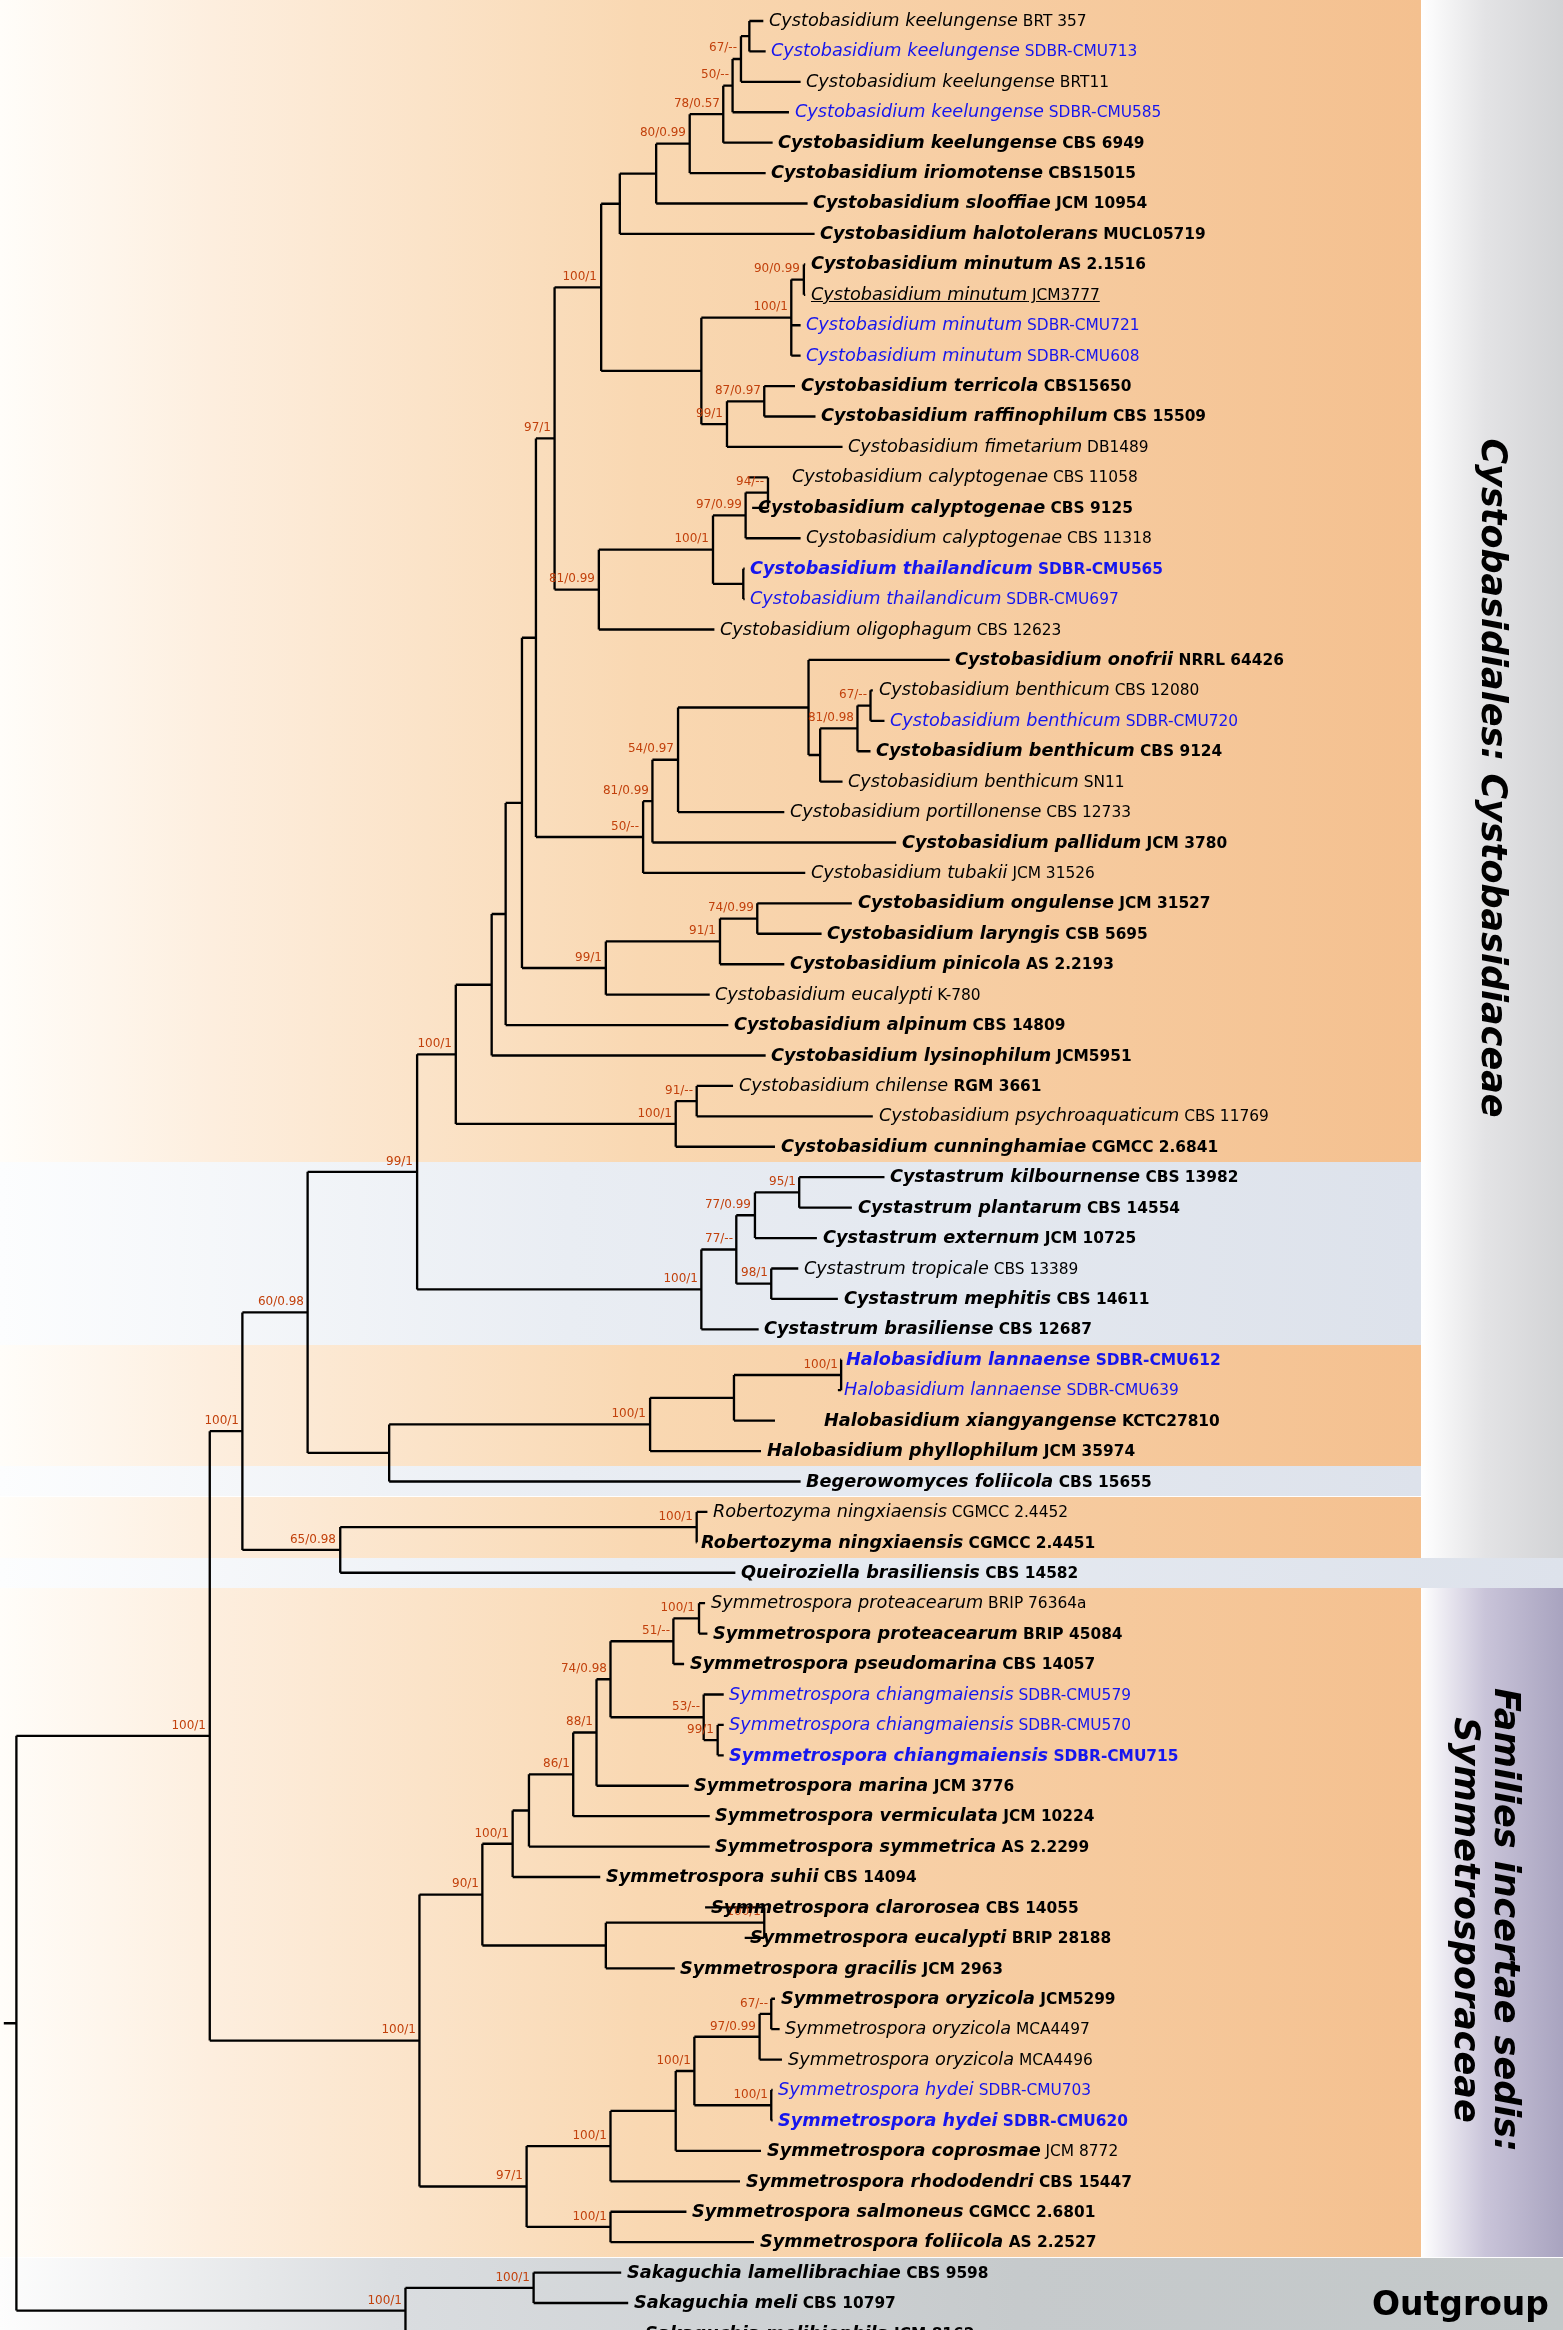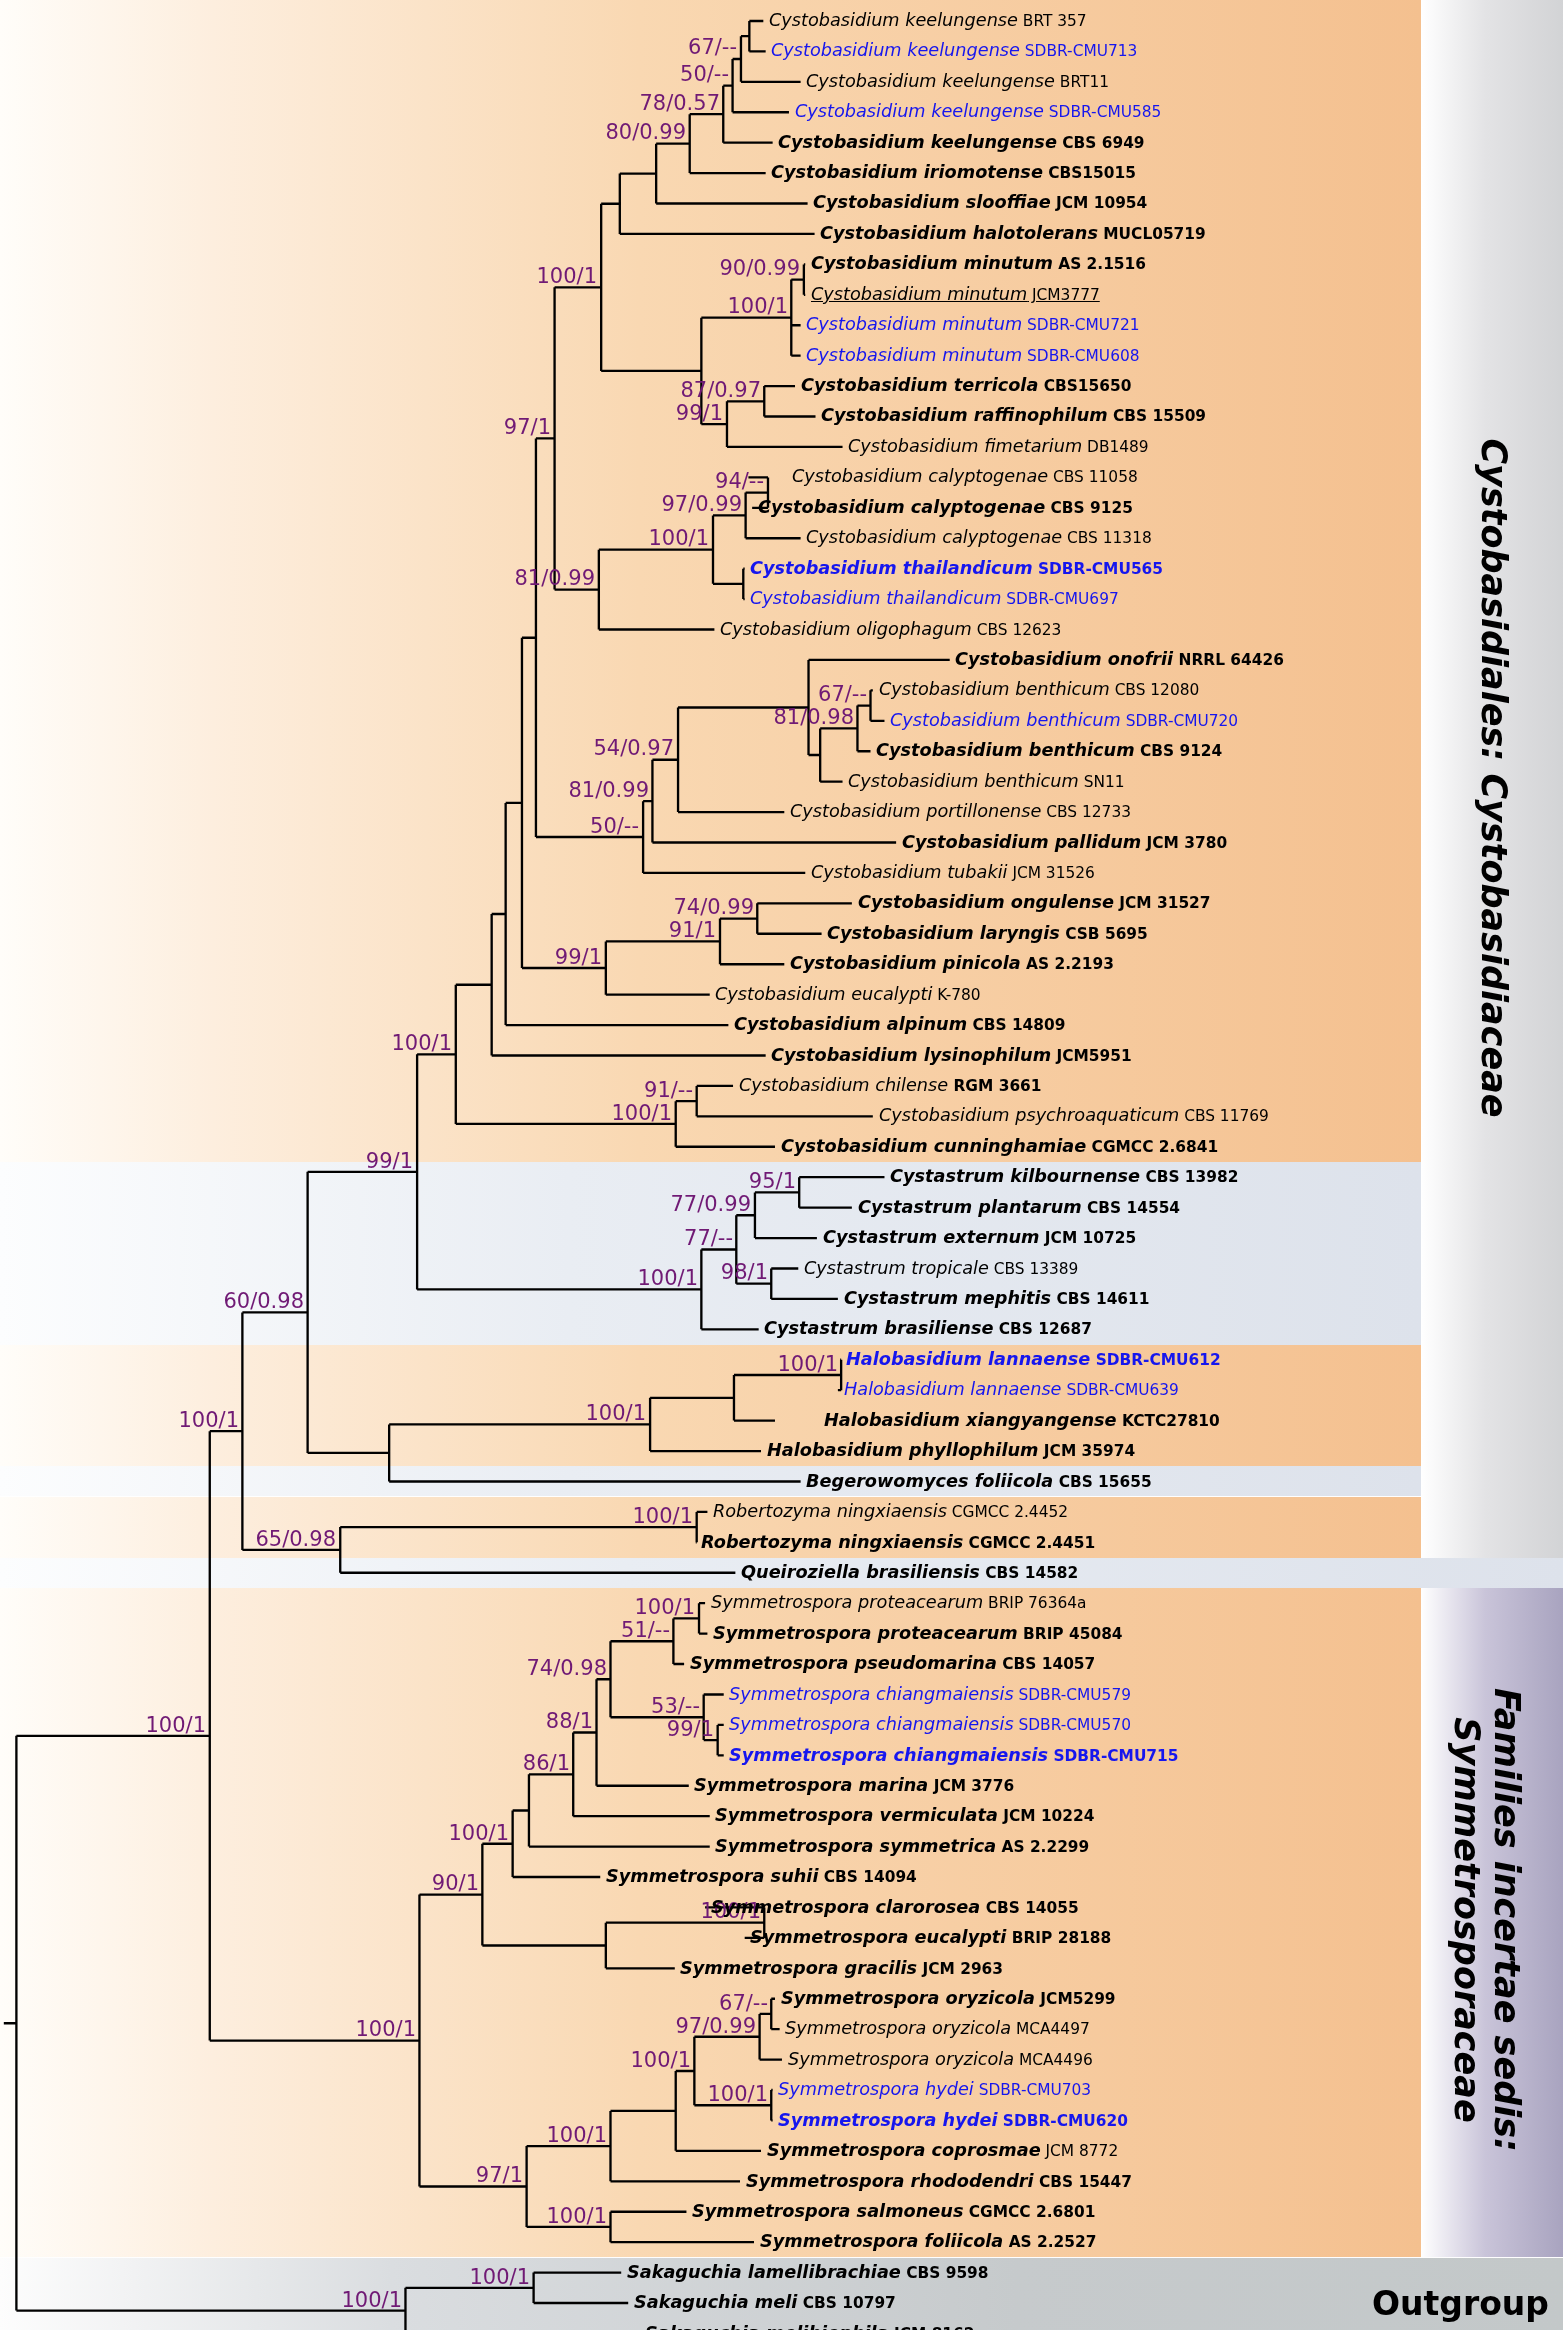--- a/index.html
+++ b/index.html
@@ -11,21 +11,21 @@
   .band.outgroup{background:linear-gradient(90deg,#fdfdfd 0%,#dadde0 25%,#c6cacc 65%,#c3c8c9 100%);}
   .strip{position:absolute;}
   .strip.sgray{background:linear-gradient(90deg,#ffffff 0%,#e3e3e5 45%,#d2d3d5 100%);}
   .strip.spurple{background:linear-gradient(90deg,#ffffff 0%,#c9c4d9 45%,#a8a3bf 100%);}
   svg.tree{position:absolute;left:0;top:0;}
   .tiplabel{position:absolute;white-space:nowrap;font-size:17.7px;color:#000;line-height:22.4px;}
   .tiplabel .sp{font-style:italic;}
   .tiplabel .st{font-size:15.4px;}
   .tiplabel .wb{font-weight:bold;}
   .tiplabel.blue{color:#1616ee;}
-  .sup{position:absolute;font-size:21px;color:#701a75;transform:translateX(-100%);white-space:nowrap;line-height:16px;}
+  .sup{position:absolute;font-size:12px;color:#c2410c;transform:translateX(-100%);white-space:nowrap;line-height:16px;}
   .sidelabel{position:absolute;font-weight:bold;font-style:italic;color:#000;
              transform:translate(-50%,-50%) rotate(90deg);transform-origin:center;
              white-space:nowrap;text-align:center;font-size:35px;line-height:40px;}
   .outlabel{position:absolute;font-weight:bold;color:#000;font-size:33px;white-space:nowrap;}
 </style>
 </head>
 <body>
 
 <div id="stage">
   <div id="bands">

